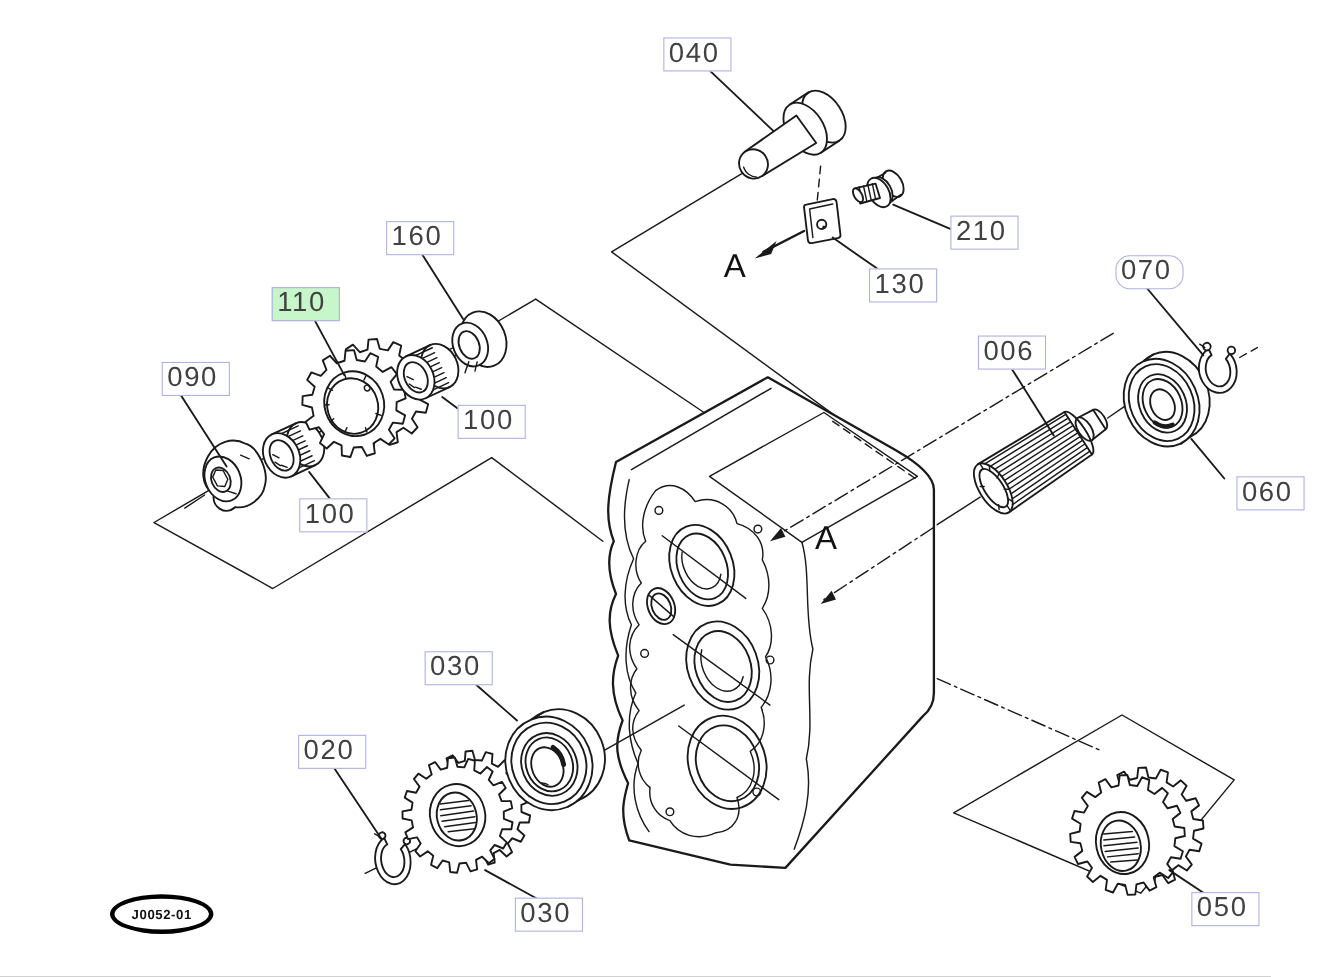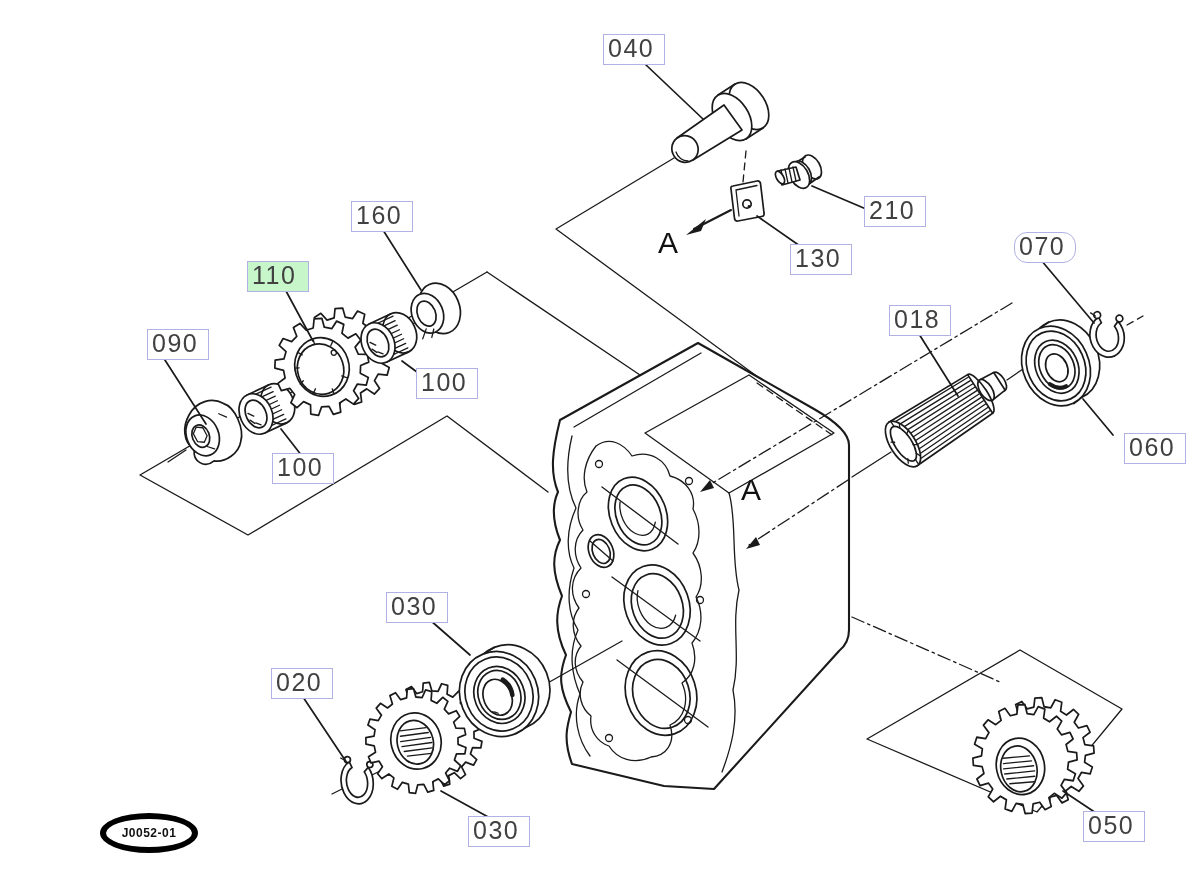--- a/index.html
+++ b/index.html
@@ -22,21 +22,21 @@
   #art .w4{stroke-width:4;}
   #art .w5{stroke-width:4.5;}
   .callout{position:absolute;box-sizing:border-box;width:62px;height:31px;
     border:1.6px solid var(--co-border);background:#fff;color:var(--co-text);
     font-size:25px;line-height:27px;letter-spacing:1.5px;padding-left:4px;
     font-family:"Liberation Sans",sans-serif;cursor:pointer;}
   .callout.hl{background:var(--hl);}
   .viewletter{position:absolute;color:#111;font-size:30px;line-height:30px;
     font-family:"Liberation Sans",sans-serif;}
   #stamp{position:absolute;left:100px;top:813px;width:86px;height:28px;
-    border:6px solid #000000;border-radius:50%;display:flex;align-items:center;
+    border:4px solid #000000;border-radius:50%;display:flex;align-items:center;
     justify-content:center;font-size:12px;font-weight:bold;letter-spacing:0.5px;
     color:#111;font-family:"Liberation Sans",sans-serif;}
 </style>
 </head>
 <body>
 
 <div id="stage">
 
 <svg id="art" width="1200" height="888" viewBox="0 0 1200 888">
 
@@ -275,21 +275,21 @@
 <div id="callout-layer">
       <div class="callout" style="left: 603px; top: 34px;"><span>040</span></div>
       <div class="callout" style="left: 864px; top: 196px;"><span>210</span></div>
       <div class="callout" style="left: 790px; top: 244px;"><span>130</span></div>
       <div class="callout" style="left: 351px; top: 201px;"><span>160</span></div>
       <div class="callout hl" style="left: 247px; top: 261px;"><span>110</span></div>
       <div class="callout" style="left: 127px; top: 329px; margin-left: 20px;"><span>090</span></div>
       <div class="callout" style="left: 416px; top: 368px;"><span>100</span></div>
       <div class="callout" style="left: 272px; top: 453px;"><span>100</span></div>
       <div class="callout" style="left: 1014px; top: 232px; border-radius: 13px;"><span>070</span></div>
-      <div class="callout" style="left: 889px; top: 305px;"><span>018</span></div>
+      <div class="callout" style="left: 889px; top: 305px;"><span>006</span></div>
       <div class="callout" style="left: 1124px; top: 433px;"><span>060</span></div>
       <div class="callout" style="left: 386px; top: 592px;"><span>030</span></div>
       <div class="callout" style="left: 271px; top: 668px;"><span>020</span></div>
       <div class="callout" style="left: 468px; top: 816px;"><span>030</span></div>
       <div class="callout" style="left: 1083px; top: 811px;"><span>050</span></div>
     </div>
 
 </div>
 
 </body></html>

